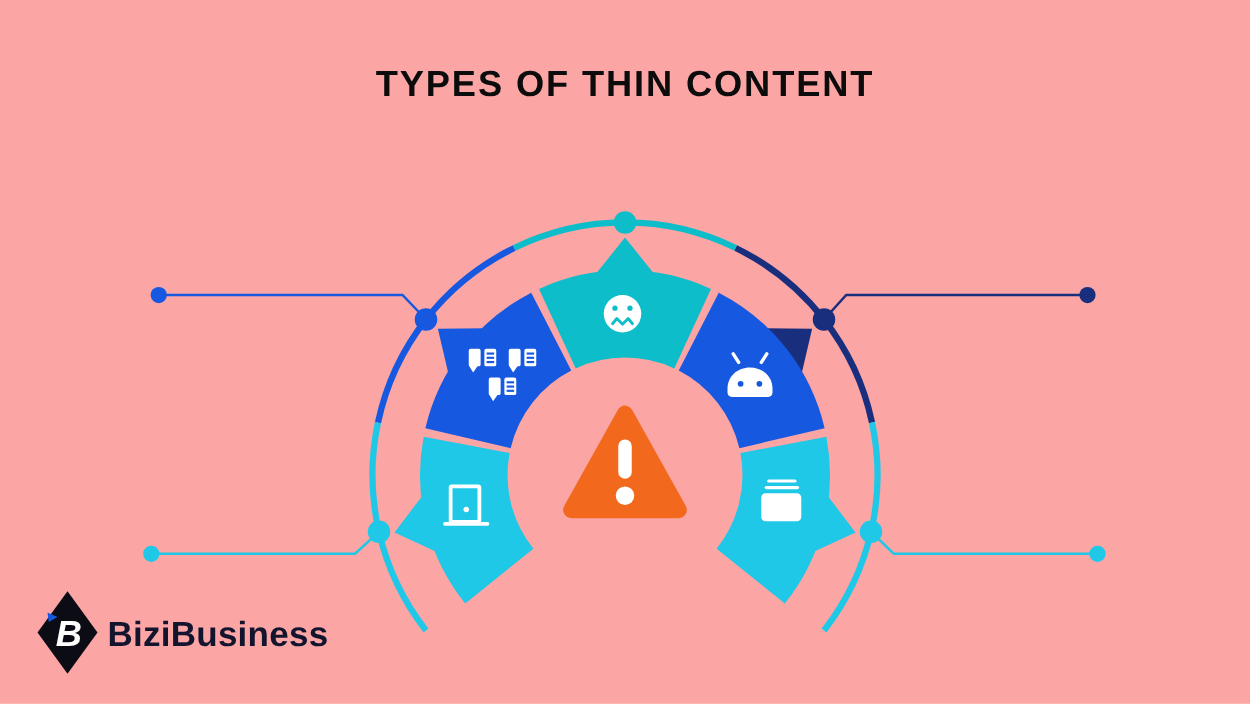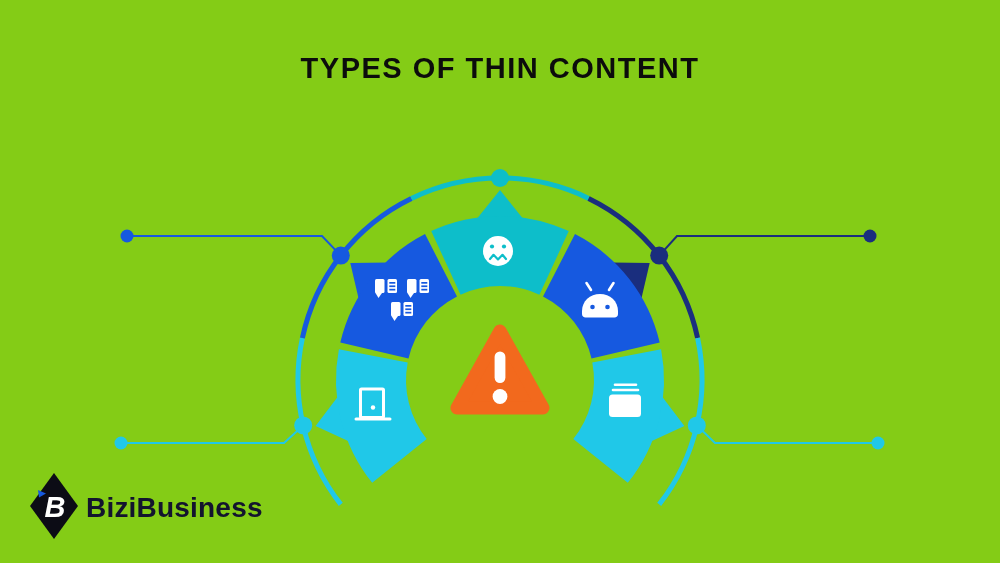--- a/index.html
+++ b/index.html
@@ -1,18 +1,18 @@
 <!DOCTYPE html>
 <html style="--c-blue: #1659e0; --c-navy: #1a2e7e; --c-teal: #0dbeca; --c-cyan: #20c8e8; --c-orange: #f2691d; --c-ink: #0c0c0c; --c-logo_ink: #13142e; --c-white: #ffffff;"><head>
 <meta charset="utf-8">
 <style>
   html,body{margin:0;padding:0;}
   body{width:1000px;height:563px;background:#ffffff;overflow:hidden;
        font-family:"Liberation Sans", sans-serif;}
-  .stage{position:relative;width:1000px;height:563px;background:#84cc16;}
+  .stage{position:relative;width:1000px;height:563px;background:#fca5a5;}
   .title{position:absolute;top:52px;left:0;width:1000px;margin:0;
          text-align:center;font-size:29px;font-weight:800;letter-spacing:1.5px;
          color:var(--c-ink,#0c0c0c);}
   .diagram-svg{position:absolute;left:0;top:0;}
   .logo{position:absolute;left:28px;top:470px;}
   .logo text.brand{font-size:28px;font-weight:700;letter-spacing:0.2px;}
   .logo text.mono{font-size:29px;font-weight:800;font-style:italic;}
 </style>
 </head>
 <body>

